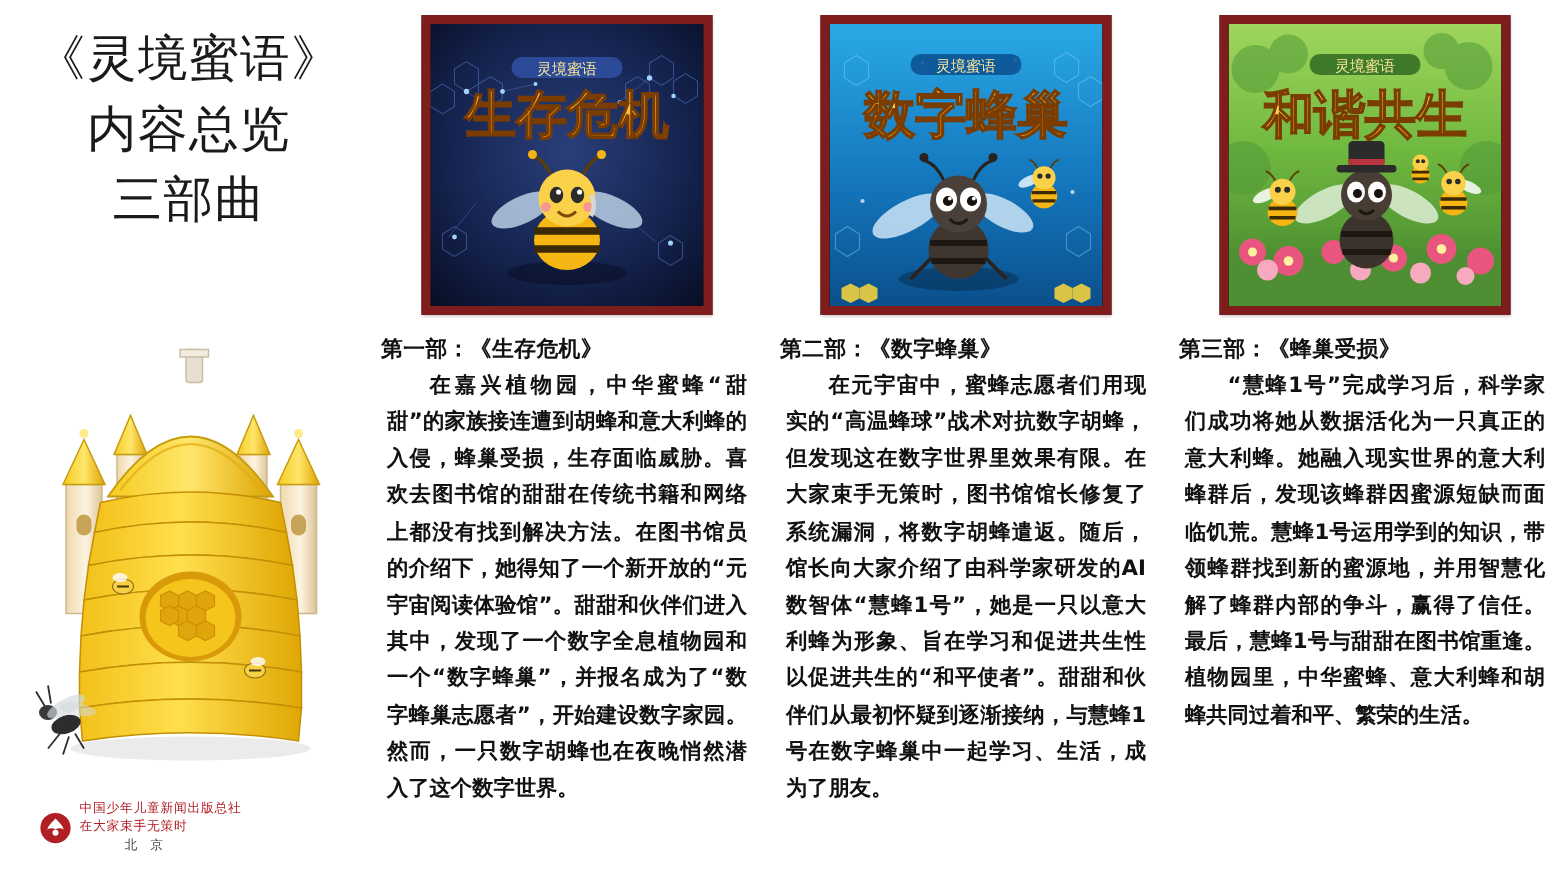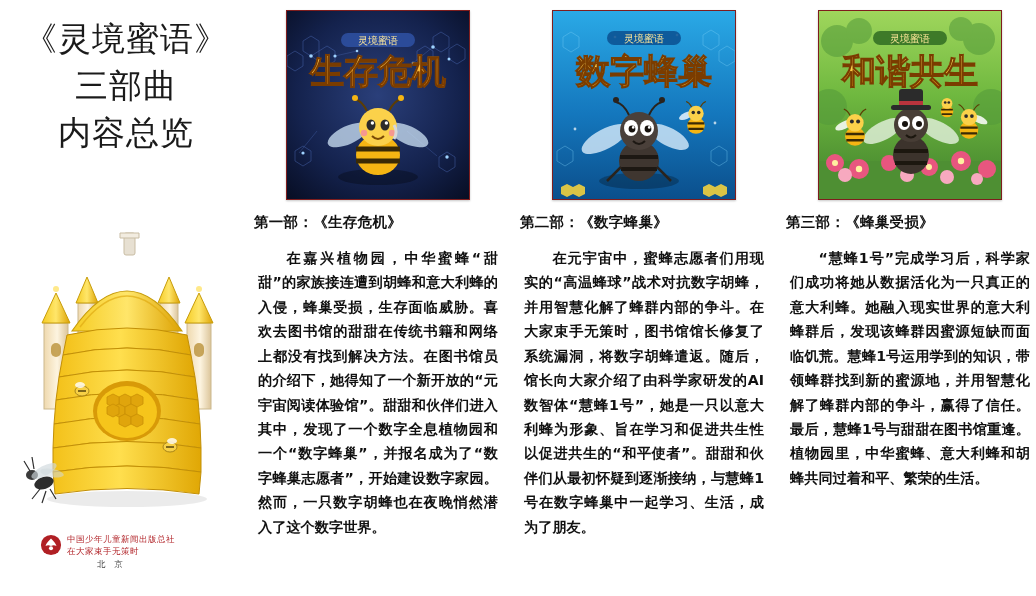--- a/index.html
+++ b/index.html
@@ -44,25 +44,25 @@
     left: 20px;
     top: 215px;
     width: 215px;
     height: 320px;
   }
   .hive-svg { display:block; }
 
   
   .publisher {
     position: absolute;
-    left: 40px;
+    left: 26px;
     top: 533px;
     width: 200px;
     display: flex;
-    align-items: flex-start;
+    align-items: center;
     gap: 5px;
   }
   .pub-mark {
     width: 22px;
     height: 22px;
     flex: 0 0 22px;
     margin-top: 1px;
   }
   .pub-text {
     font-size: 8.5px;
@@ -80,60 +80,60 @@
     width: 248px;
   }
   #col1 { left: 254px; }
   #col2 { left: 520px; }
   #col3 { left: 786px; }
 
   .cover {
     width: 182px;
     height: 188px;
     margin: 0 auto;
-    border: 1px solid #7f1d1d;
+    border: 6px solid #7f1d1d;
     box-shadow: 0 1px 2px rgba(0,0,0,.22);
     overflow: hidden;
     position: relative;
     background: #111;
     text-align: center;
   }
   .cover svg { display:block; }
 
   .book-caption {
     margin-top: 13px;
     text-align: left;
     font-size: 14.5px;
     font-weight: bold;
     color: #111;
     font-family: "DejaVu Sans", sans-serif;
     letter-spacing: .3px;
   }
   .book-body {
-    margin-top: 14px;
+    margin-top: 3px;
     font-size: 14.2px;
     line-height: 1.72;
     text-align: justify;
     text-justify: inter-ideograph;
     font-weight: bold;
     color: #111;
     font-family: "DejaVu Sans", sans-serif;
     text-indent: 2em;
     padding: 0 4px;
   }
 </style>
 </head>
 <body>
 
 <div class="left-col">
 
   <div class="title-block">
     <span class="title-line">《灵境蜜语》</span>
+    <span class="title-line">内容总览</span>
     <span class="title-line">三部曲</span>
-    <span class="title-line">内容总览</span>
   </div>
 
   <div class="hive-wrap">
     <svg class="hive-svg" width="215" height="320" viewBox="0 0 215 320" xmlns="http://www.w3.org/2000/svg">
       <defs>
         <linearGradient id="hiveGrad" x1="0" y1="0" x2="1" y2="0">
           <stop offset="0%" stop-color="#f3c11a"></stop>
           <stop offset="45%" stop-color="#ffdf4e"></stop>
           <stop offset="100%" stop-color="#e0a705"></stop>
         </linearGradient>
@@ -377,21 +377,21 @@
 
       <g fill="#ffd83a" opacity=".85">
         <polygon points="8,176 14,173 20,176 20,183 14,186 8,183"></polygon>
         <polygon points="20,176 26,173 32,176 32,183 26,186 20,183"></polygon>
         <polygon points="150,176 156,173 162,176 162,183 156,186 150,183"></polygon>
         <polygon points="162,176 168,173 174,176 174,183 168,186 162,183"></polygon>
       </g>
     </svg>
   </div>
   <div class="book-caption">第二部：《数字蜂巢》</div>
-  <div class="book-body">在元宇宙中，蜜蜂志愿者们用现实的“高温蜂球”战术对抗数字胡蜂，并用智慧化解了蜂群内部的争斗。在大家束手无策时，图书馆馆长修复了系统漏洞，将数字胡蜂遣返。随后，馆长向大家介绍了由科学家研发的AI数智体“慧蜂1号”，她是一只以意大利蜂为形象、旨在学习和促进共生性以促进共生的“和平使者”。甜甜和伙伴们从最初怀疑到逐渐接纳，与慧蜂1号在数字蜂巢中一起学习、生活，成为了朋友。</div>
+  <div class="book-body">在元宇宙中，蜜蜂志愿者们用现实的“高温蜂球”战术对抗数字胡蜂，但发现这在数字世界里效果有限。在大家束手无策时，图书馆馆长修复了系统漏洞，将数字胡蜂遣返。随后，馆长向大家介绍了由科学家研发的AI数智体“慧蜂1号”，她是一只以意大利蜂为形象、旨在学习和促进共生性以促进共生的“和平使者”。甜甜和伙伴们从最初怀疑到逐渐接纳，与慧蜂1号在数字蜂巢中一起学习、生活，成为了朋友。</div>
 </div>
 
 <div class="book-col" id="col3">
   <div class="cover">
     <svg width="182" height="188" viewBox="0 0 182 188" xmlns="http://www.w3.org/2000/svg">
       <defs>
         <linearGradient id="c3bg" x1="0" y1="0" x2="0" y2="1">
           <stop offset="0%" stop-color="#9fd65c"></stop>
           <stop offset="45%" stop-color="#6fb83f"></stop>
           <stop offset="100%" stop-color="#3f7f2c"></stop>

